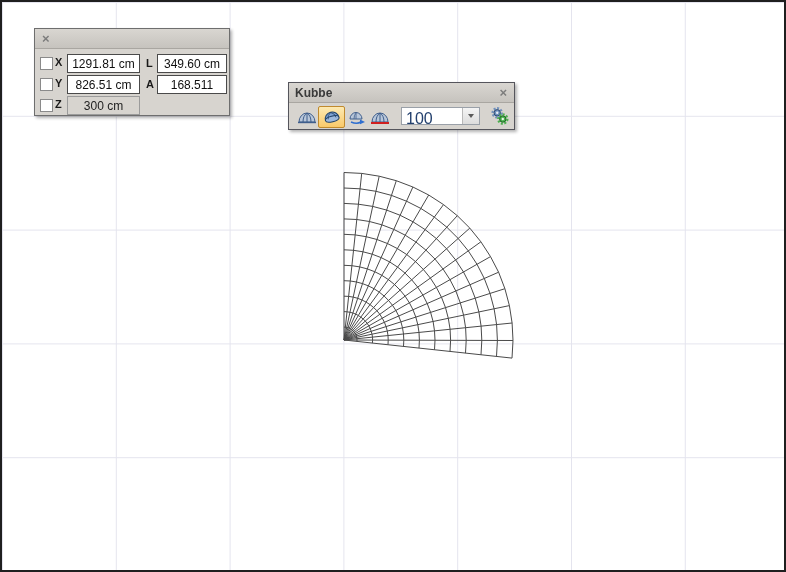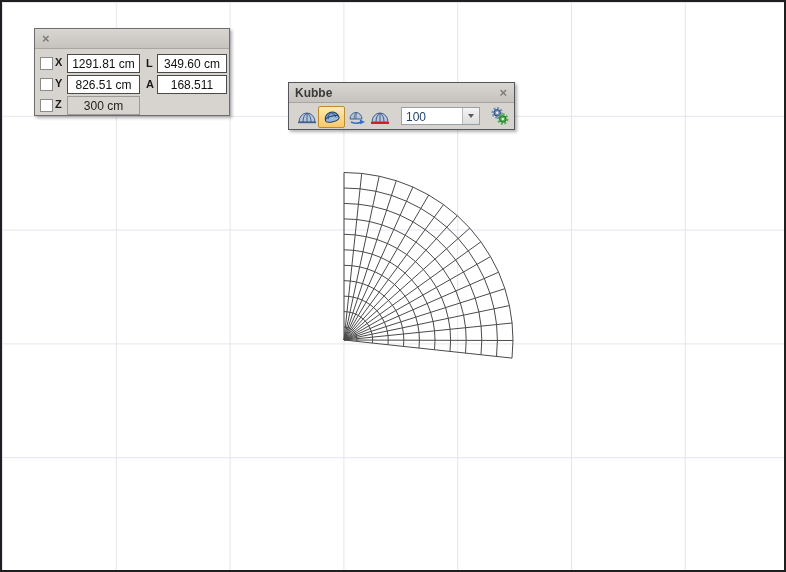--- a/index.html
+++ b/index.html
@@ -29,21 +29,21 @@
   .field.f2{left:122px;width:70px;}
   .field.disabled{background:#d7d4cf;border:1px solid #9b9b9b;color:#222;}
   
   #dometb{left:286px;top:64px;width:227px;height:48px;border:1px solid #55555c;margin-top:16px;}
   .tb-body{position:relative;height:27px;}
   .tbtn{position:absolute;top:3px;width:23px;height:20px;display:flex;align-items:center;
         justify-content:center;border:1px solid transparent;border-radius:2px;}
   .tbtn.selected{background:linear-gradient(#fdeab2,#f9c96a);border:1px solid #c08a2e;}
   .combo{position:absolute;left:112px;top:4px;width:79px;height:18px;background:#fff;
          border:1px solid #9aa0a8;box-sizing:border-box;display:flex;}
-  .combo .val{flex:1;font-size:12px;color:#23406e;padding:2px 0 0 4px;}
+  .combo .val{flex:1;font-size:16px;color:#23406e;padding:2px 0 0 4px;}
   .combo .drop{width:16px;background:linear-gradient(#f4f4f4,#dcdcdc);border-left:1px solid #b8b8b8;
                display:flex;align-items:center;justify-content:center;}
   .arrow-down{width:0;height:0;border-left:3px solid transparent;border-right:3px solid transparent;
               border-top:4px solid #5a5a5a;}
   .gearbtn{position:absolute;left:200px;top:2px;width:22px;height:22px;display:flex;
            align-items:center;justify-content:center;}
   svg{display:block;}
   #mesh{position:absolute;left:0;top:0;}
 </style>
 </head>

